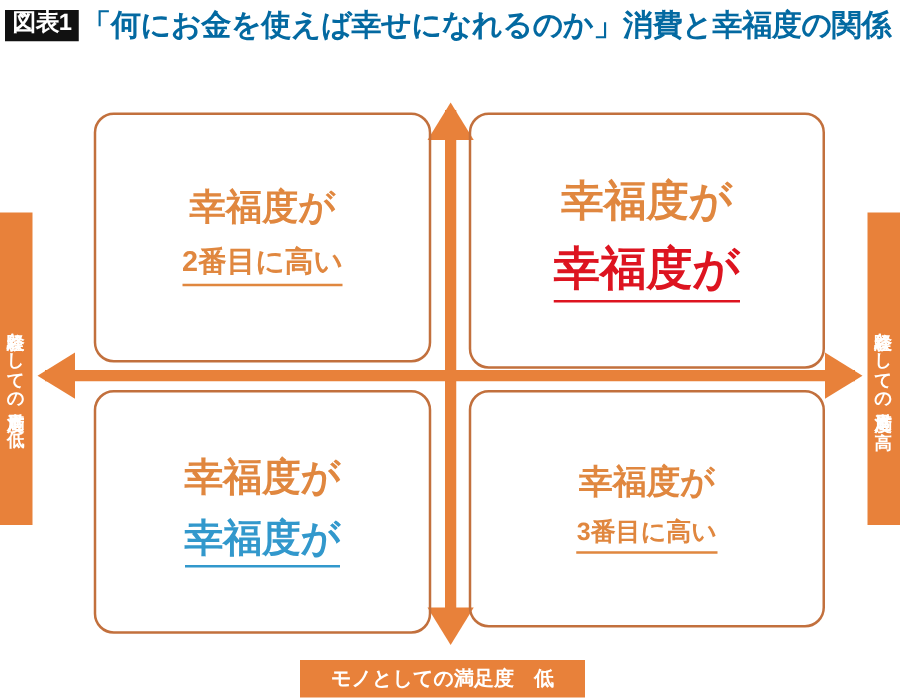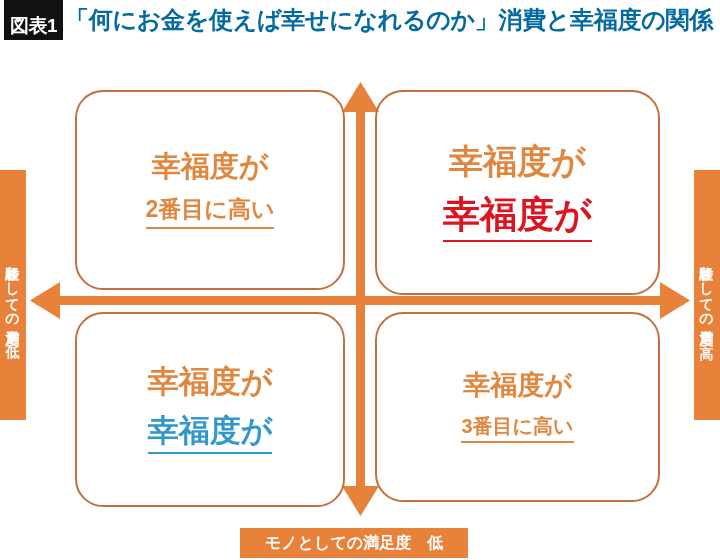--- a/index.html
+++ b/index.html
@@ -14,21 +14,21 @@
 
   
   .header{
     position:absolute;left:0;top:0;width:720px;height:40px;
     display:flex;align-items:center;
   }
   .fig-badge{
     background:#111111;color:#ffffff;
     font-size:19px;font-weight:bold;
     line-height:1;
-    padding:16px 6px 5px 6px;
+    padding:1px 6px 5px 6px;
     margin-left:4px;
     letter-spacing:-0.5px;
     white-space:nowrap;
   }
   .head-title{
     font-size:24px;font-weight:bold;color:#0369a1;
     margin-left:2px;white-space:nowrap;letter-spacing:-0.3px;
   }
 
   
@@ -61,21 +61,21 @@
     text-orientation:upright;
   }
 
   
   .axis{position:absolute;left:0;top:0;width:720px;height:560px;pointer-events:none;}
 
   
   .quad{
     position:absolute;
     border:2px solid #c2703d;
-    border-radius:28px;
+    border-radius:16px;
     background:transparent;
     display:flex;flex-direction:column;
     align-items:center;justify-content:center;
     box-sizing:border-box;
   }
   #q-tl{left:75px;top:90px;width:270px;height:200px;}
   #q-tr{left:375px;top:90px;width:285px;height:205px;}
   #q-bl{left:75px;top:312px;width:270px;height:195px;}
   #q-br{left:375px;top:312px;width:285px;height:190px;}
 

